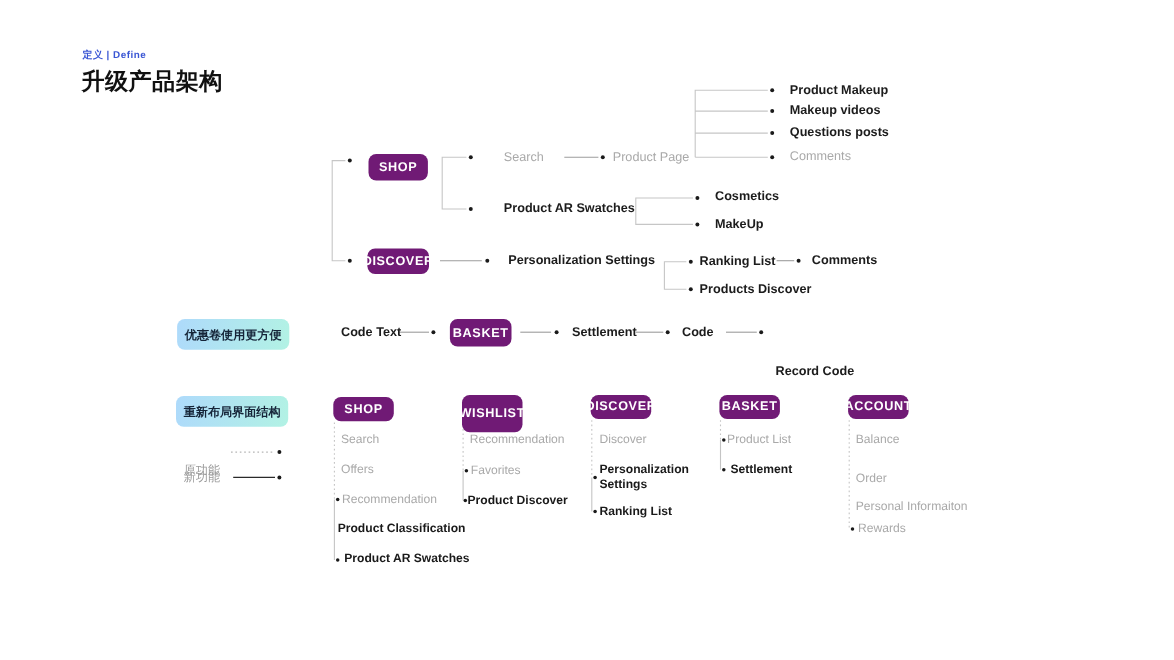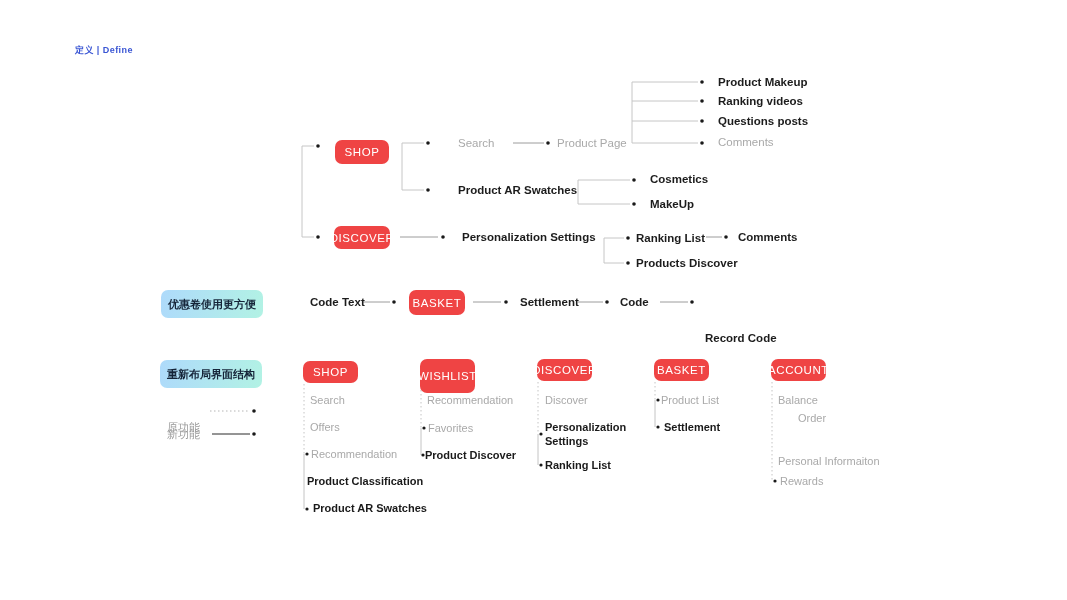--- a/index.html
+++ b/index.html
@@ -16,22 +16,22 @@
     position:absolute;left:74px;top:60px;font-size:21px;font-weight:800;
     color:#111111;letter-spacing:.02em;white-space:nowrap;
   }
   .goal{
     position:absolute;width:102px;height:28px;border-radius:7px;
     background:linear-gradient(100deg,#AEDAFB 0%,#B2F2E4 100%);
     color:#152438;font-size:11px;font-weight:700;
     display:flex;align-items:center;justify-content:center;white-space:nowrap;
   }
   .node{
-    position:absolute;background:#ef4444;color:#ffffff;border-radius:7px;
-    font-size:11.5px;font-weight:400;letter-spacing:.05em;
+    position:absolute;background:#701a75;color:#ffffff;border-radius:7px;
+    font-size:11.5px;font-weight:700;letter-spacing:.05em;
     display:flex;align-items:center;justify-content:center;white-space:nowrap;
   }
   .lbl{
     position:absolute;transform:translateY(-50%);
     font-size:11.5px;white-space:nowrap;
   }
   .lbl.g{color:#A9A9A9;font-weight:400;}
   .lbl.d{color:#1C1C1C;font-weight:600;}
   .col-item{
     position:absolute;transform:translateY(-50%);
@@ -119,35 +119,36 @@
         <circle cx="423" cy="455" r="1.6"></circle>
       <circle cx="541" cy="434" r="1.6"></circle>
         <circle cx="541" cy="465" r="1.6"></circle>
       <circle cx="658" cy="400" r="1.6"></circle>
         <circle cx="658" cy="427" r="1.6"></circle>
       <circle cx="775" cy="481" r="1.6"></circle>
     </g>
   </svg>
 
   <div class="eyebrow">定义 | Define</div>
+  <div class="title">升级产品架构</div>
 
   <div class="goal" style="left:161px;top:290px;">优惠卷使用更方便</div>
   <div class="goal" style="left:160px;top:360px;">重新布局界面结构</div>
 
   <div class="legend-lbl" style="left:167px;top:411px;margin-top:16px;">原功能</div>
   <div class="legend-lbl" style="left:167px;top:434px;">新功能</div>
 
   <div class="node" style="left:335px;top:140px;width:54px;height:24px;">SHOP</div>
   <div class="node" style="left:334px;top:226px;width:56px;height:23px;">DISCOVER</div>
   <div class="node" style="left:409px;top:290px;width:56px;height:25px;">BASKET</div>
 
   <span class="lbl g" style="left:458px;top:143px;">Search</span>
   <span class="lbl g" style="left:557px;top:143px;">Product Page</span>
   <span class="lbl d" style="left:718px;top:82px;">Product Makeup</span>
-  <span class="lbl d" style="left:718px;top:101px;">Ranking videos</span>
+  <span class="lbl d" style="left:718px;top:101px;">Makeup videos</span>
   <span class="lbl d" style="left:718px;top:121px;">Questions posts</span>
   <span class="lbl g" style="left:718px;top:142px;">Comments</span>
   <span class="lbl d" style="left:458px;top:190px;">Product AR Swatches</span>
   <span class="lbl d" style="left:650px;top:179px;">Cosmetics</span>
   <span class="lbl d" style="left:650px;top:204px;">MakeUp</span>
 
   <span class="lbl d" style="left:462px;top:237px;">Personalization Settings</span>
   <span class="lbl d" style="left:636px;top:238px;">Ranking List</span>
   <span class="lbl d" style="left:738px;top:237px;">Comments</span>
   <span class="lbl d" style="left:636px;top:263px;">Products Discover</span>
@@ -174,17 +175,17 @@
   <span class="col-item d" style="left:425px;top:455px;">Product Discover</span>
 
   <span class="col-item g" style="left:545px;top:400px;">Discover</span>
   <div class="col-item-wrap" style="left:545px;top:420px;width:90px;">Personalization Settings</div>
   <span class="col-item d" style="left:545px;top:465px;">Ranking List</span>
 
   <span class="col-item g" style="left:661px;top:400px;">Product List</span>
   <span class="col-item d" style="left:664px;top:427px;">Settlement</span>
 
   <span class="col-item g" style="left:778px;top:400px;">Balance</span>
-  <span class="col-item g" style="left:778px;top:418px;margin-left:20px;">Order</span>
+  <span class="col-item g" style="left:778px;top:435px;">Order</span>
   <span class="col-item g" style="left:778px;top:461px;">Personal Informaiton</span>
   <span class="col-item g" style="left:780px;top:481px;">Rewards</span>
 
 </div>
 
 </body></html>

